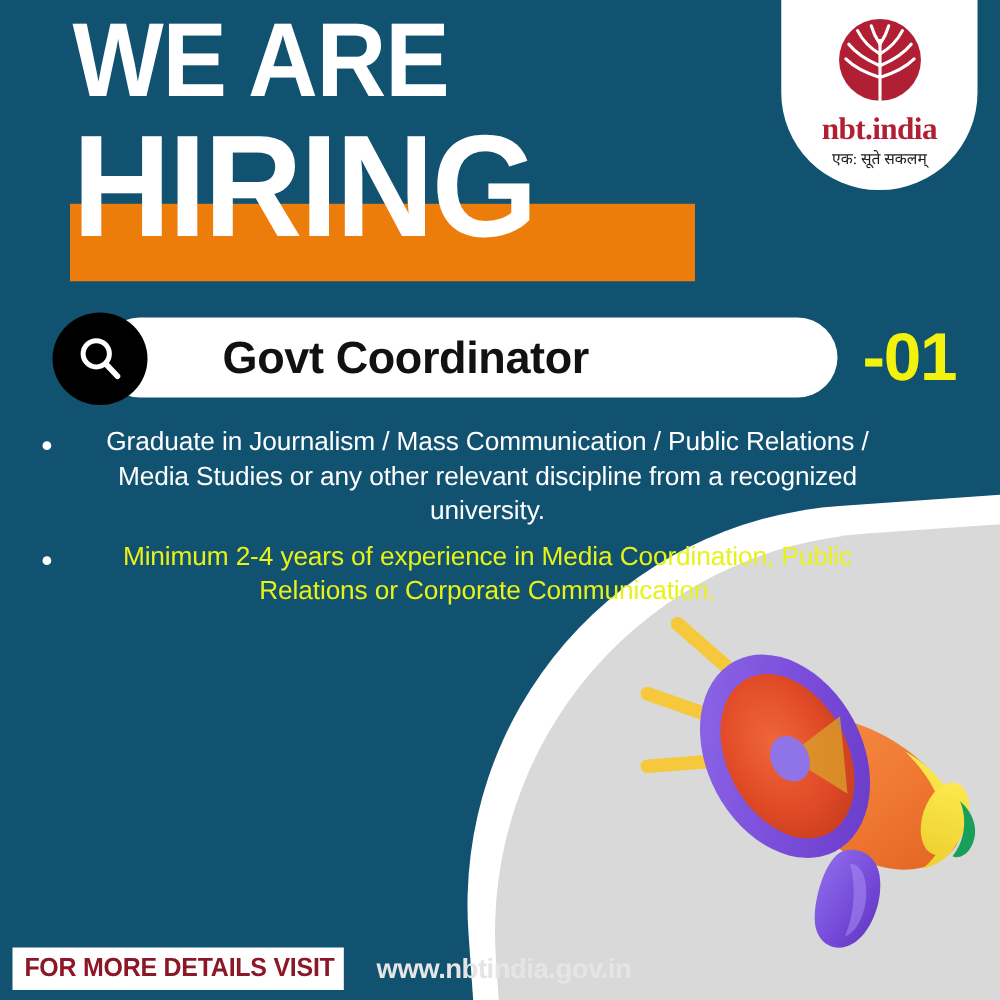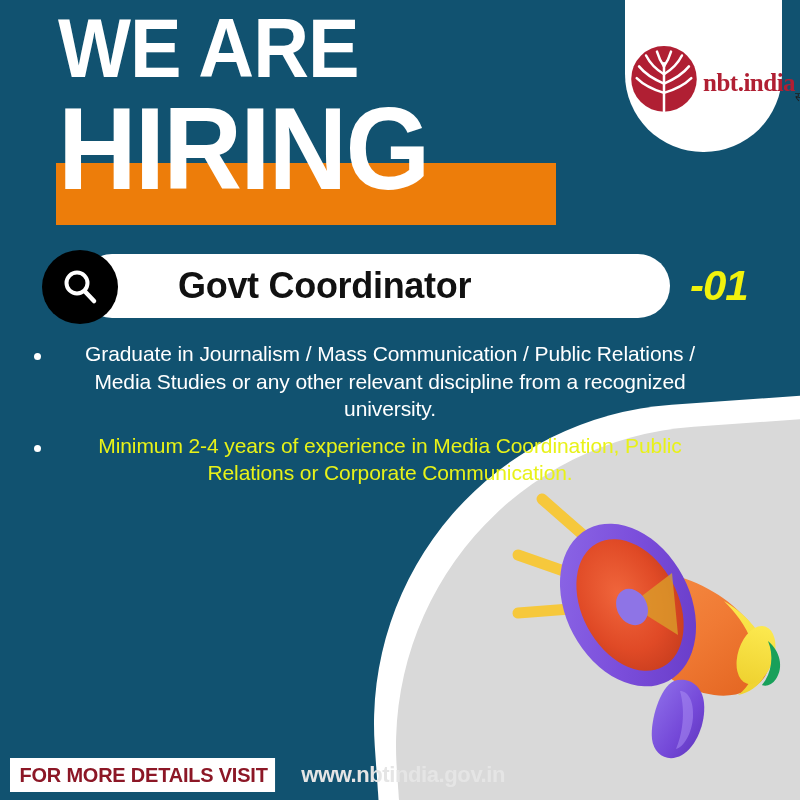--- a/index.html
+++ b/index.html
@@ -38,21 +38,21 @@
   }
 
   
   .logo-badge{
     position:absolute;
     left:625px;top:0px;
     width:157px;height:152px;
     background:#ffffff;
     border-radius:0 0 78px 78px;
     z-index:20;
-    display:flex;flex-direction:row;
+    display:flex;flex-direction:column;
     align-items:center;
     padding-top:12px;
     box-sizing:border-box;
   }
   .logo-mark{width:78px;height:78px;display:block;}
   .logo-word{
     font-family:"Liberation Serif", serif;
     font-weight:700;
     font-size:25px;
     color:#b01f33;
@@ -138,27 +138,26 @@
     margin-left:98px;
     font-size:36px;
     font-weight:700;
     color:#111111;
     letter-spacing:-0.3px;
     white-space:nowrap;
   }
   .role-count{
     position:absolute;
     left:648px;top:4px;
-    font-size:42px;
+    font-size:54px;
     font-weight:700;
     color:#F2F20D;
     letter-spacing:-1px;
     line-height:64px;
     z-index:16;
-    font-style:italic;
   }
 
   
   .bullets{
     position:absolute;
     left:26px;top:340px;
     width:700px;
     z-index:14;
     margin:0;padding:0;
     list-style:none;

